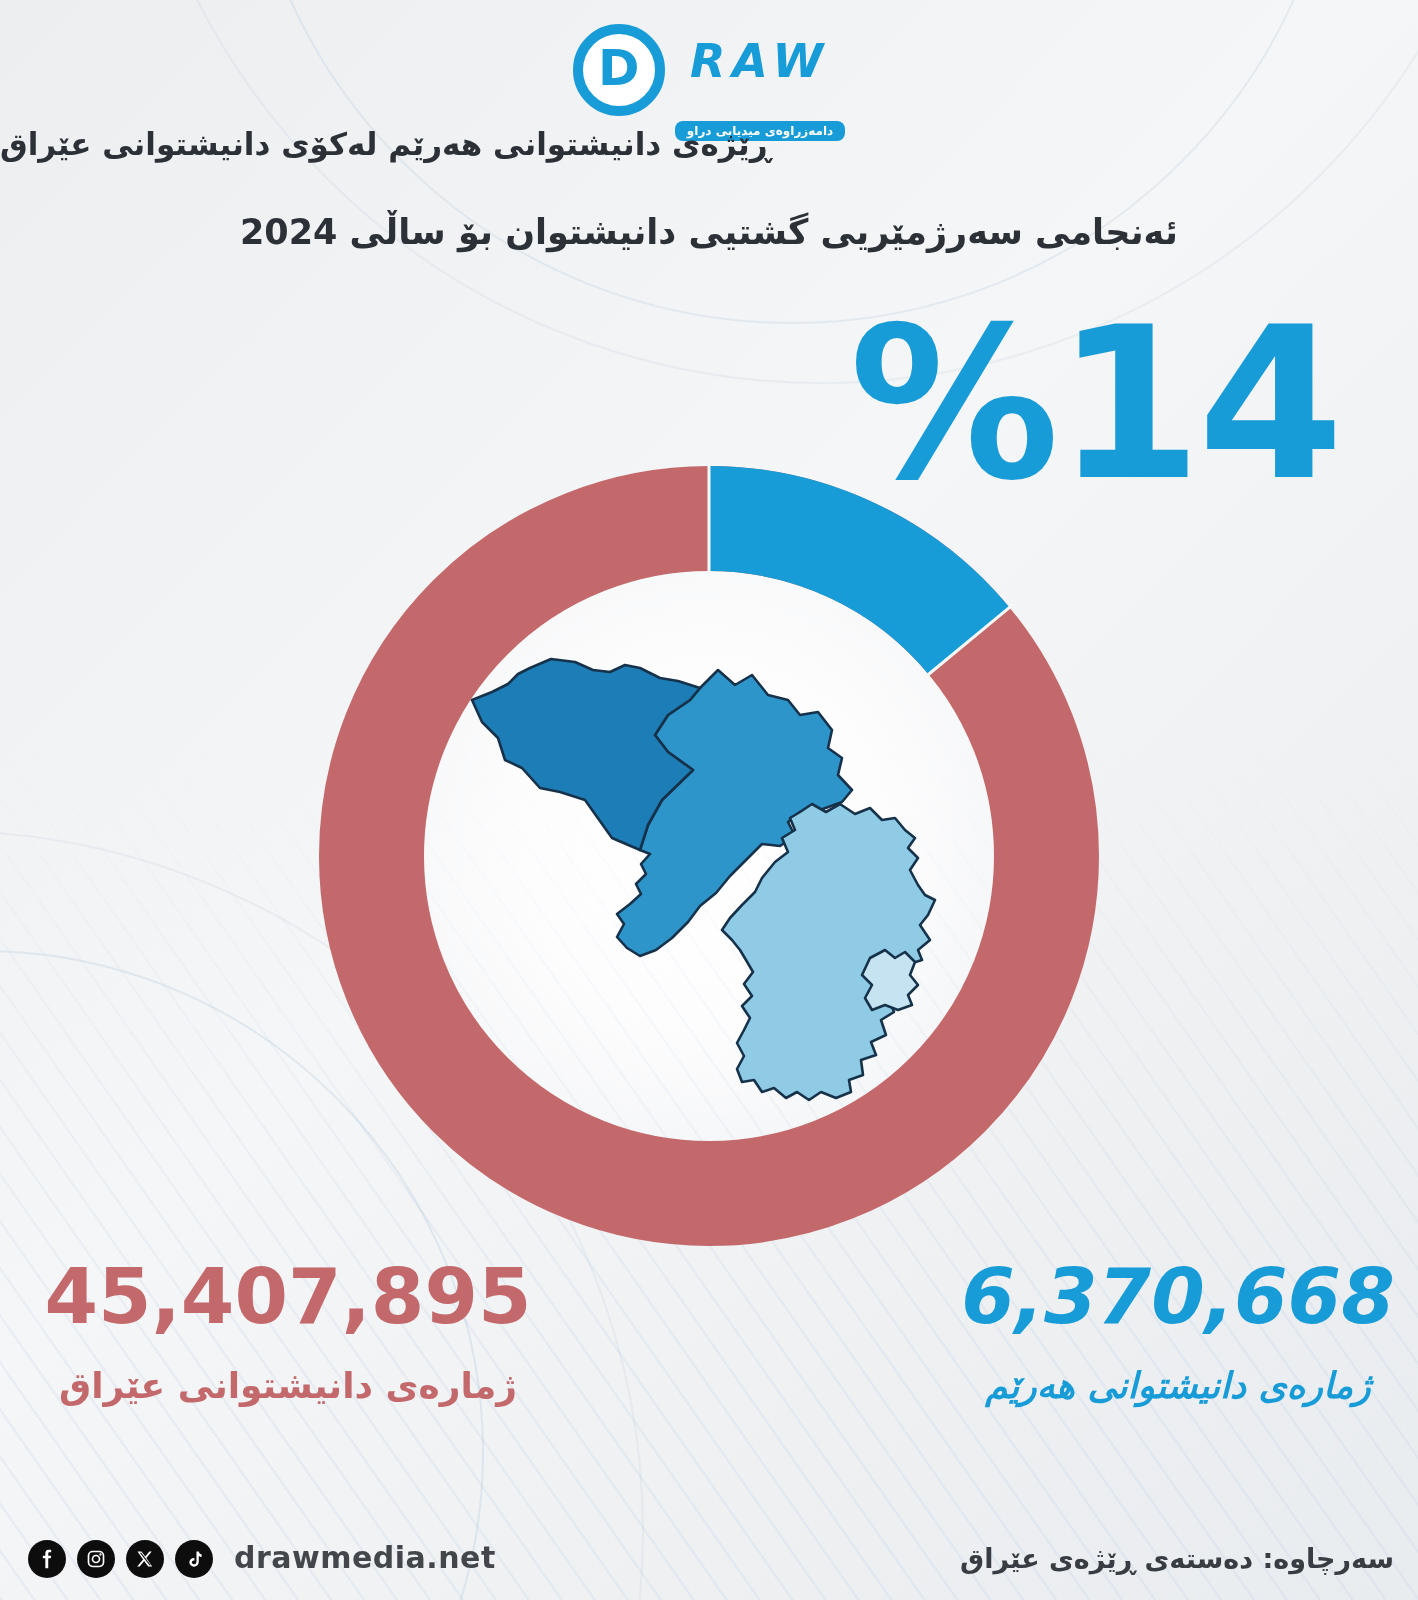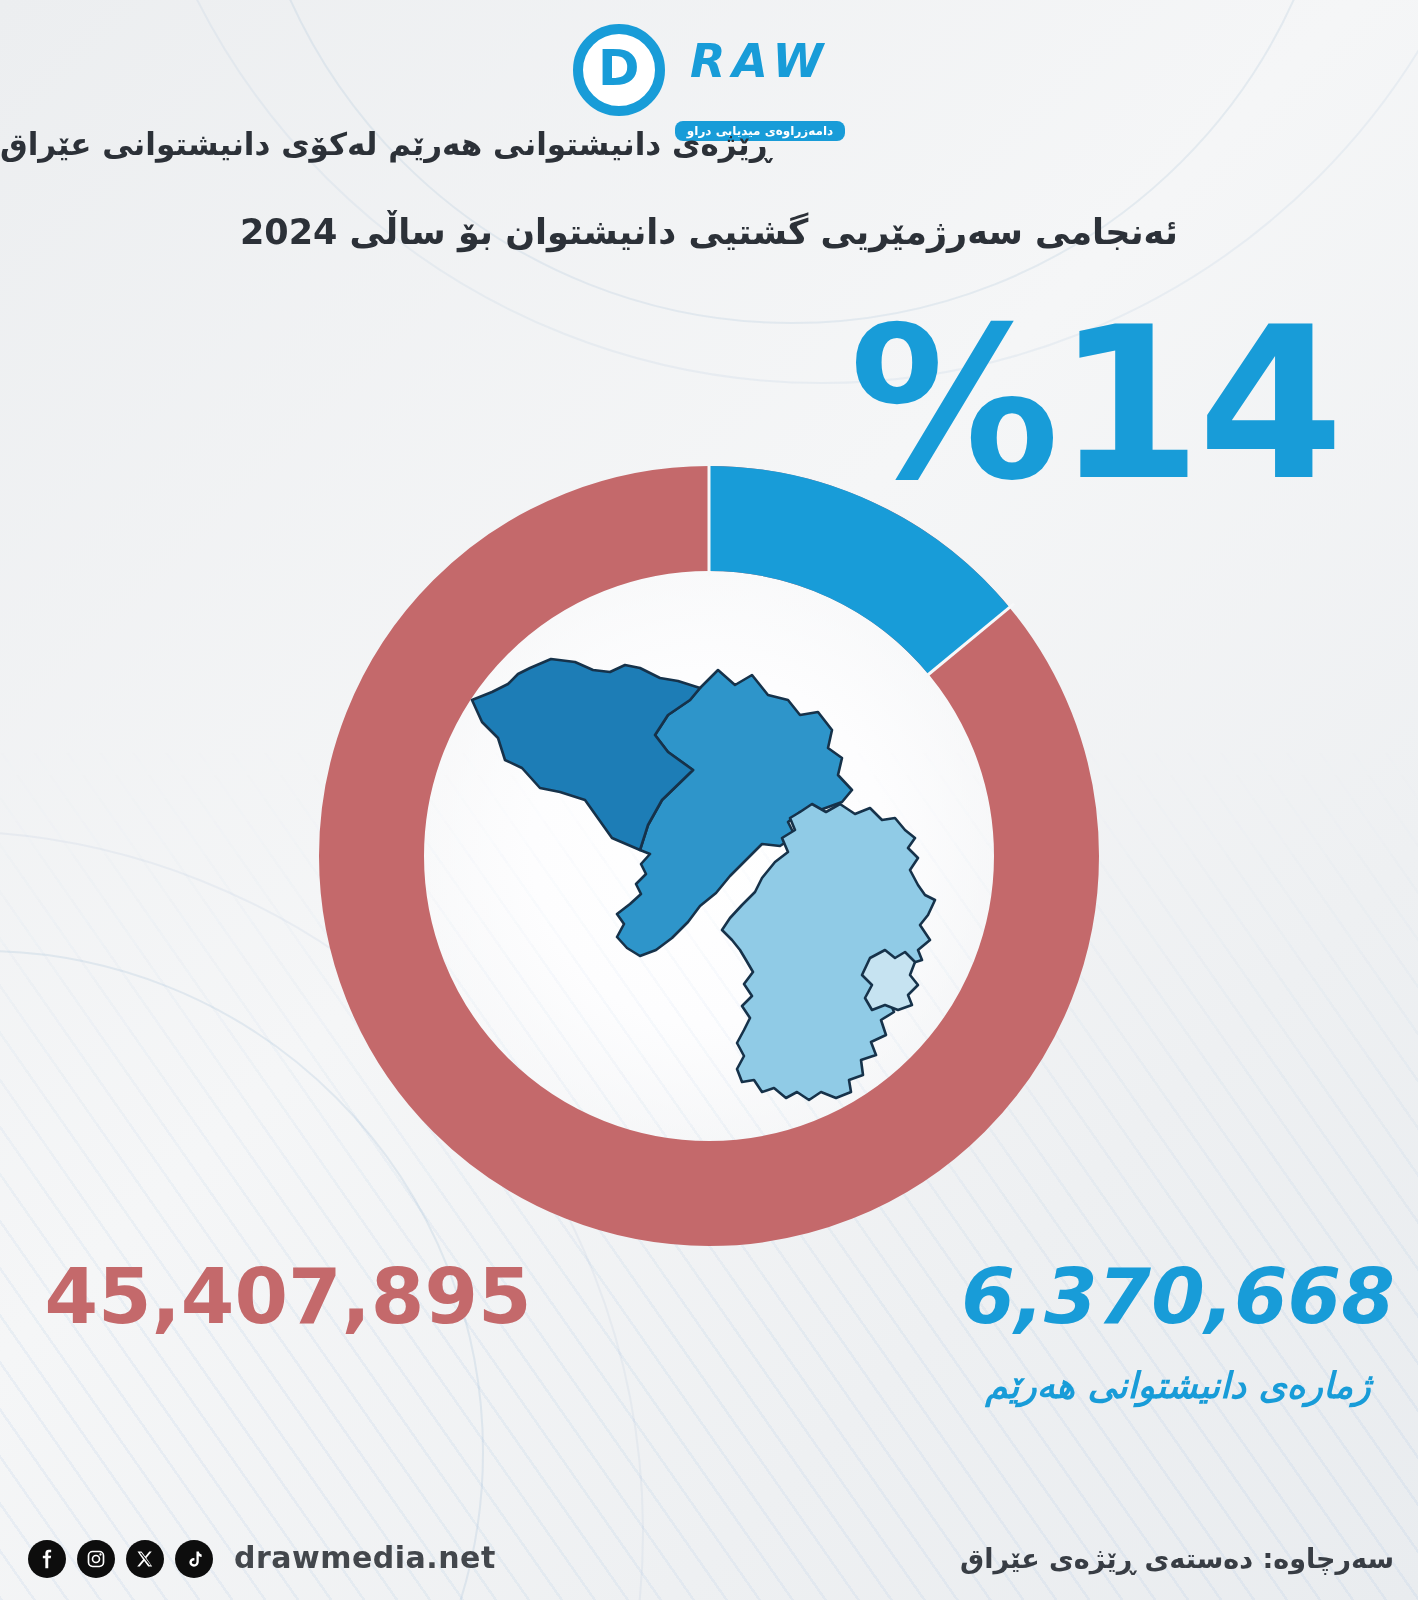--- a/index.html
+++ b/index.html
@@ -129,20 +129,21 @@
     L282,295 L272,285 L280,273 L292,260 L305,247 L312,233 L325,217 L338,207 L332,193
     L345,185 L340,173 Z" fill="#90cbe6"></path>
 
   <path d="
     M420,313 L435,305 L445,313 L455,307 L465,317 L460,330 L468,340 L458,350 L462,360
     L448,365 L435,360 L422,365 L415,353 L422,340 L412,330 Z" fill="#c6e3f1"></path>
 </svg>
 
 <div class="stat stat-iraq">
   <div class="stat-value">45,407,895</div>
+  <div class="stat-label">ژمارەی دانیشتوانی عێراق</div>
 </div>
 <div class="stat stat-region">
   <div class="stat-value">6,370,668</div>
   <div class="stat-label">ژمارەی دانیشتوانی هەرێم</div>
 </div>
 
 <div class="footer-left">
   <div class="soc">
     <svg width="20" height="20" viewBox="0 0 24 24">
       <path fill="#fff" d="M14.5 4h2.5V1h-3c-2.8 0-4 1.9-4 4.2V8H7v3h3v12h3.5V11h3l.5-3h-3.5V5.4c0-.9.4-1.4 1-1.4z"></path>

